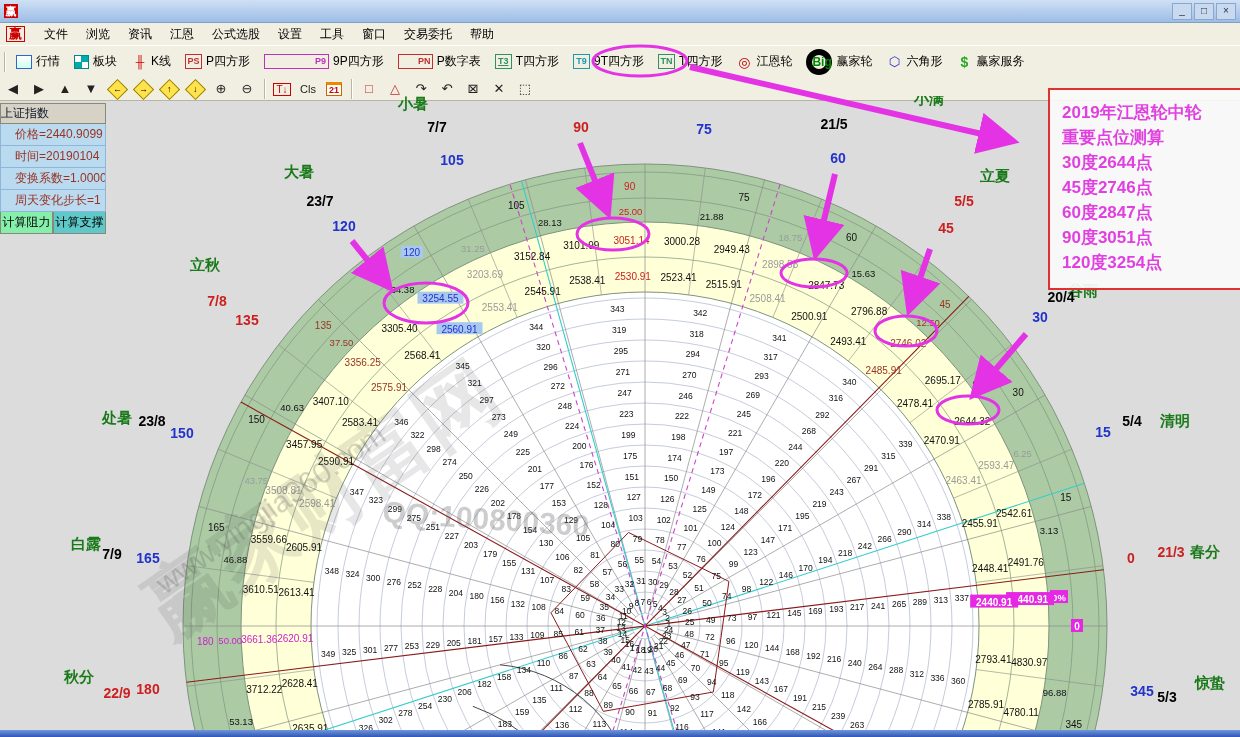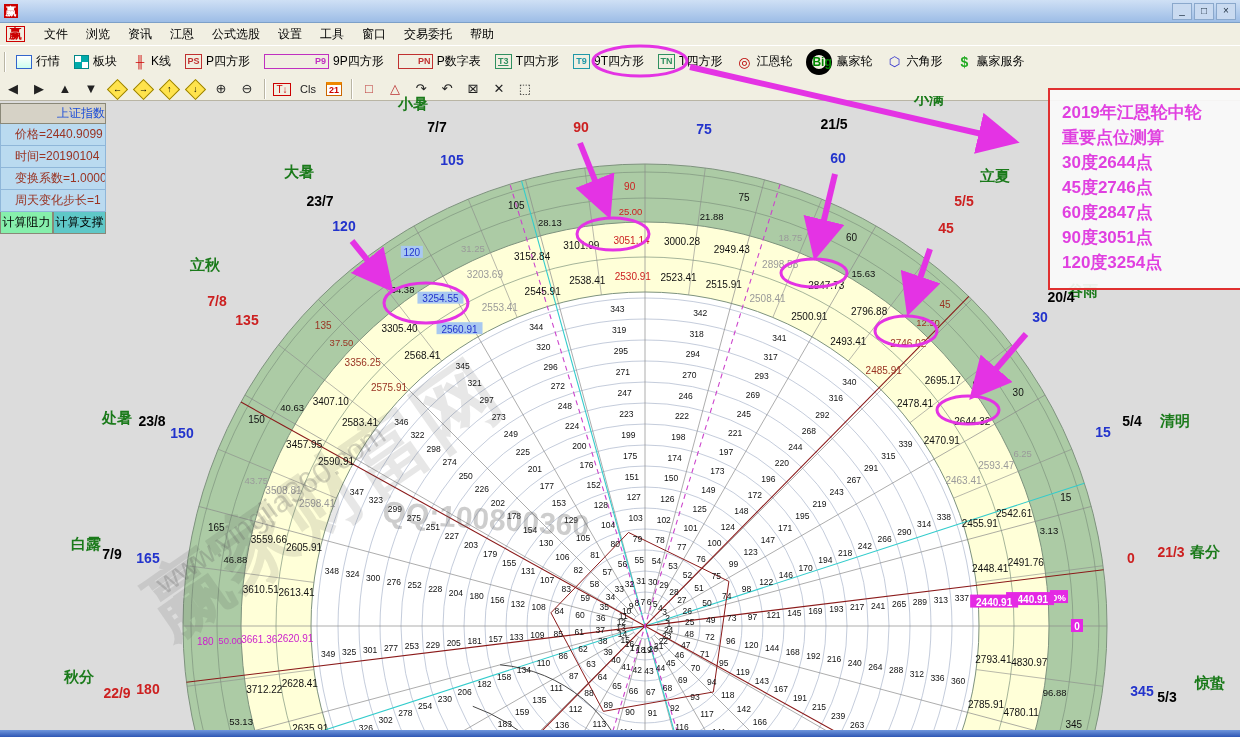--- a/index.html
+++ b/index.html
@@ -36,21 +36,21 @@
   #toolbar2{position:absolute;left:0;top:77px;width:1240px;height:23px;background:#f1efe2;
     display:flex;align-items:center;font-size:13px;border-bottom:1px solid #b9b5a4}
   .tb2{width:24px;text-align:center;color:#222;padding:1px 0;border:1px solid transparent}
   .diamond{display:inline-block;width:13px;height:13px;background:#ffe34d;border:1px solid #998000;
     transform:rotate(45deg);font-size:9px;line-height:13px;color:#000}
   .diamond i{display:inline-block;transform:rotate(-45deg);font-style:normal;font-weight:bold}
   .red-t{color:#c00;border:1px solid #c00;padding:0 2px;font-size:10px}
   .cal{background:#fff;border:1px solid #c60;color:#c00;font-size:9px;font-weight:bold;padding:0 2px;border-top:3px solid #e80}
   
   #panel{position:absolute;left:0;top:103px;width:106px;z-index:6;font-size:12px}
-  #panel-title{background:#d6d2c6;border:1px solid #8a8878;text-align:right;height:19px;line-height:19px;color:#1d4ed8}
+  #panel-title{background:#d6d2c6;border:1px solid #8a8878;text-align:left;height:19px;line-height:19px;color:#0f172a}
   .p-row{background:#badaf0;border:1px solid #8fb6d9;border-top:none;color:#993322;
     height:21px;line-height:21px;padding-left:14px;white-space:nowrap;overflow:hidden}
   #panel-btns{display:flex}
   .p-btn{flex:1;height:21px;line-height:21px;text-align:center;border:1px solid #8a8878;border-top:none;background:#86efac;color:#000}
   .p-btn.active{background:#5fc8c8}
   
   #notebox{position:absolute;left:1048px;top:88px;width:186px;height:188px;z-index:6;
     border:2px solid #e03030;background:rgba(250,250,250,0.92);padding:10px 0 0 12px}
   #notebox div{color:#e040e0;font-size:17px;font-weight:bold;line-height:25px;white-space:nowrap}
   

